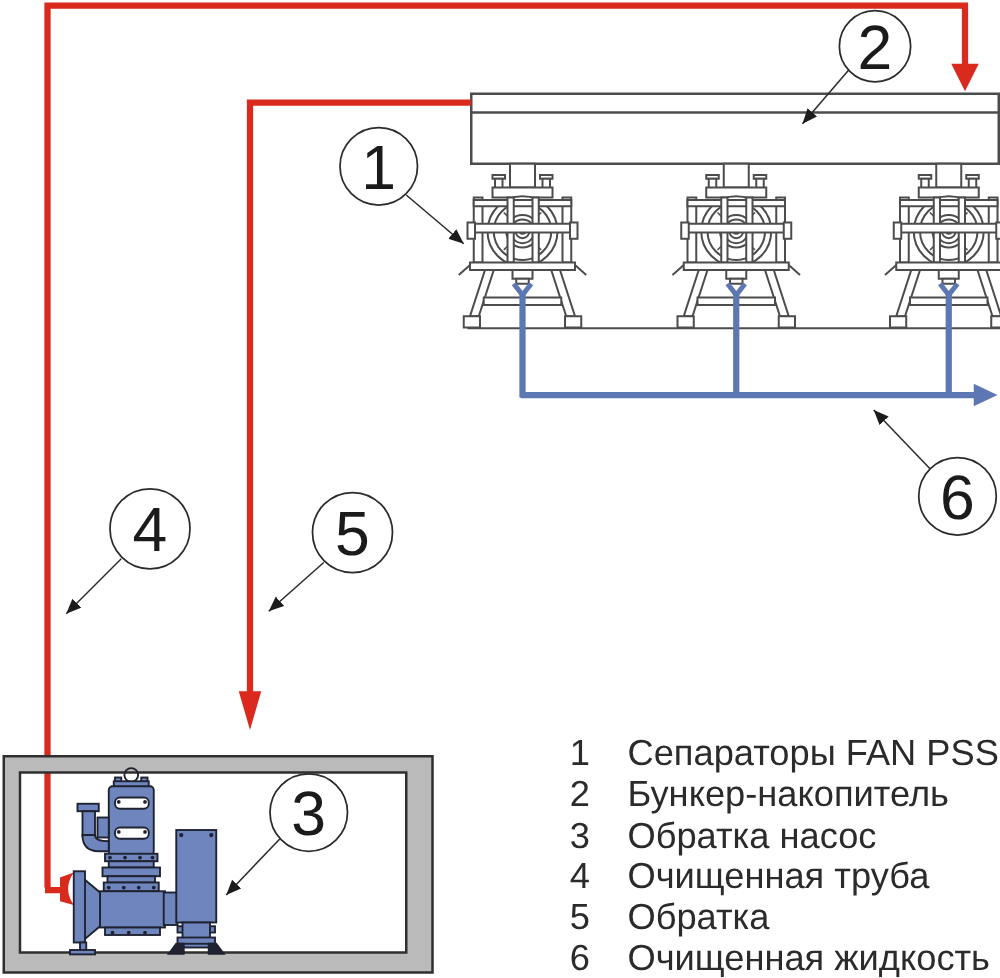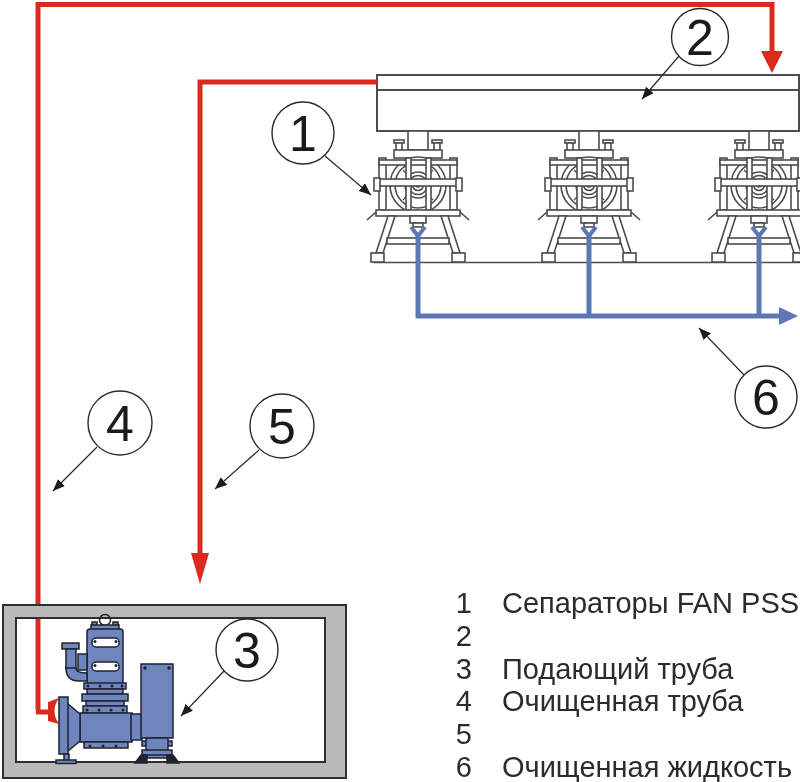--- a/index.html
+++ b/index.html
@@ -191,30 +191,32 @@
   </g>
 </svg>
 
 <div class="legend">
   <div class="legend-row">
     <span class="legend-num">1</span>
     <span class="legend-label">Сепараторы FAN PSS</span>
   </div>
   <div class="legend-row">
     <span class="legend-num">2</span>
+    <span class="legend-label">Бункер-накопитель</span>
   </div>
   <div class="legend-row">
     <span class="legend-num">3</span>
-    <span class="legend-label">Подающий труба</span>
+    <span class="legend-label">Обратка насос</span>
   </div>
   <div class="legend-row">
     <span class="legend-num">4</span>
     <span class="legend-label">Очищенная труба</span>
   </div>
   <div class="legend-row">
     <span class="legend-num">5</span>
+    <span class="legend-label">Обратка</span>
   </div>
   <div class="legend-row">
     <span class="legend-num">6</span>
     <span class="legend-label">Очищенная жидкость</span>
   </div>
 </div>
 </div>
 
 </body></html>

